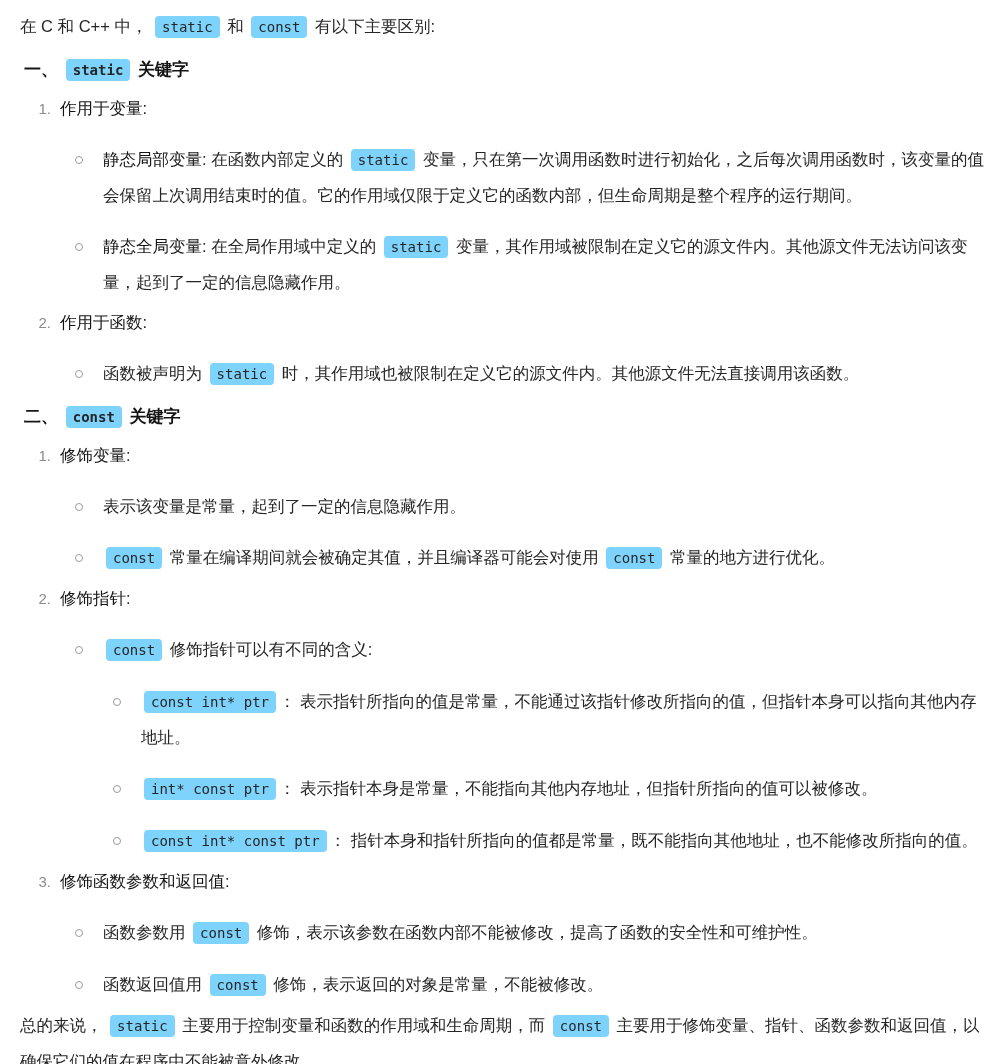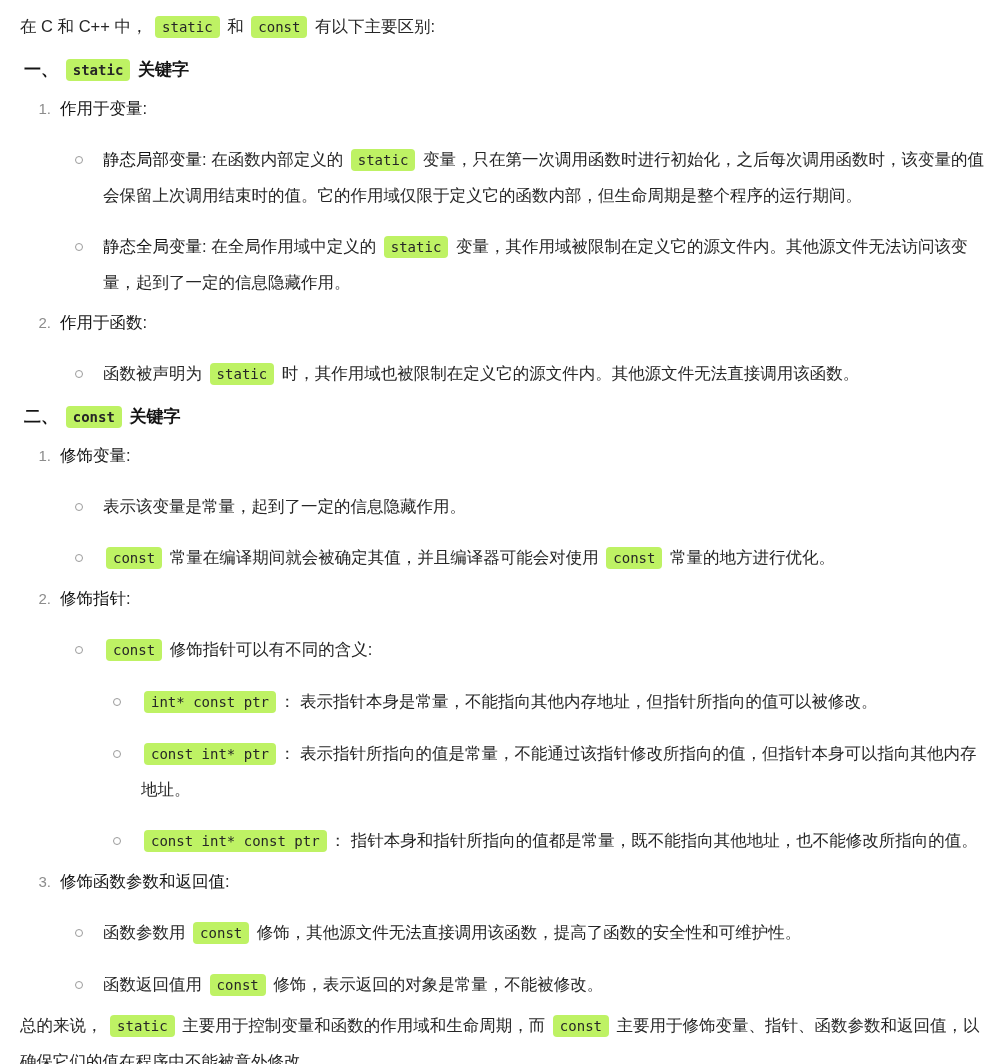--- a/index.html
+++ b/index.html
@@ -37,21 +37,21 @@
     border:1.6px solid #9b9b9b;
     border-radius:50%;
     background:transparent;
   }
   .l1 .dot{left:55px;}
   .l2 .dot{left:93px;}
   .b{font-weight:400;color:#141414;}
   code.chip{
     font-family:"DejaVu Sans Mono","Liberation Mono",monospace;
     font-size:14px;
-    background:#bef264;
+    background:#7dd3fc;
     color:#262626;
     border-radius:4px;
     padding:3px 7px;
     margin:0 3px;
     white-space:nowrap;
   }
   h3 code.chip{font-weight:700;}
 </style>
 </head>
 <body>
@@ -63,20 +63,20 @@
     <div class="uli l1"><span class="dot"></span><span class="b">静态局部变量</span><span>: 在函数内部定义的 </span><code class="chip">static</code><span> 变量，只在第一次调用函数时进行初始化，之后每次调用函数时，该变量的值会保留上次调用结束时的值。它的作用域仅限于定义它的函数内部，但生命周期是整个程序的运行期间。</span></div>
     <div class="uli l1"><span class="dot"></span><span class="b">静态全局变量</span><span>: 在全局作用域中定义的 </span><code class="chip">static</code><span> 变量，其作用域被限制在定义它的源文件内。其他源文件无法访问该变量，起到了一定的信息隐藏作用。</span></div>
     <div class="oli"><span class="num">2.</span><span class="b">作用于函数</span><span>:</span></div>
     <div class="uli l1"><span class="dot"></span><span>函数被声明为 </span><code class="chip">static</code><span> 时，其作用域也被限制在定义它的源文件内。其他源文件无法直接调用该函数。</span></div>
     <h3><span>二、 </span><code class="chip">const</code><span> 关键字</span></h3>
     <div class="oli"><span class="num">1.</span><span class="b">修饰变量</span><span>:</span></div>
     <div class="uli l1"><span class="dot"></span><span>表示该变量是常量，起到了一定的信息隐藏作用。</span></div>
     <div class="uli l1"><span class="dot"></span><code class="chip">const</code><span> 常量在编译期间就会被确定其值，并且编译器可能会对使用 </span><code class="chip">const</code><span> 常量的地方进行优化。</span></div>
     <div class="oli"><span class="num">2.</span><span class="b">修饰指针</span><span>:</span></div>
     <div class="uli l1"><span class="dot"></span><code class="chip">const</code><span> 修饰指针可以有不同的含义:</span></div>
+    <div class="uli l2"><span class="dot"></span><code class="chip">const int* ptr</code><span>： 表示指针所指向的值是常量，不能通过该指针修改所指向的值，但指针本身可以指向其他内存地址。</span></div>
     <div class="uli l2"><span class="dot"></span><code class="chip">int* const ptr</code><span>： 表示指针本身是常量，不能指向其他内存地址，但指针所指向的值可以被修改。</span></div>
-    <div class="uli l2"><span class="dot"></span><code class="chip">const int* ptr</code><span>： 表示指针所指向的值是常量，不能通过该指针修改所指向的值，但指针本身可以指向其他内存地址。</span></div>
     <div class="uli l2"><span class="dot"></span><code class="chip">const int* const ptr</code><span>： 指针本身和指针所指向的值都是常量，既不能指向其他地址，也不能修改所指向的值。</span></div>
     <div class="oli"><span class="num">3.</span><span class="b">修饰函数参数和返回值</span><span>:</span></div>
-    <div class="uli l1"><span class="dot"></span><span>函数参数用 </span><code class="chip">const</code><span> 修饰，其他源文件无法直接调用该函数，提高了函数的安全性和可维护性。</span></div>
+    <div class="uli l1"><span class="dot"></span><span>函数参数用 </span><code class="chip">const</code><span> 修饰，表示该参数在函数内部不能被修改，提高了函数的安全性和可维护性。</span></div>
     <div class="uli l1"><span class="dot"></span><span>函数返回值用 </span><code class="chip">const</code><span> 修饰，表示返回的对象是常量，不能被修改。</span></div>
     <p><span>总的来说， </span><code class="chip">static</code><span> 主要用于控制变量和函数的作用域和生命周期，而 </span><code class="chip">const</code><span> 主要用于修饰变量、指针、函数参数和返回值，以确保它们的值在程序中不能被意外修改。</span></p>
   </main>
 
 </body></html>

